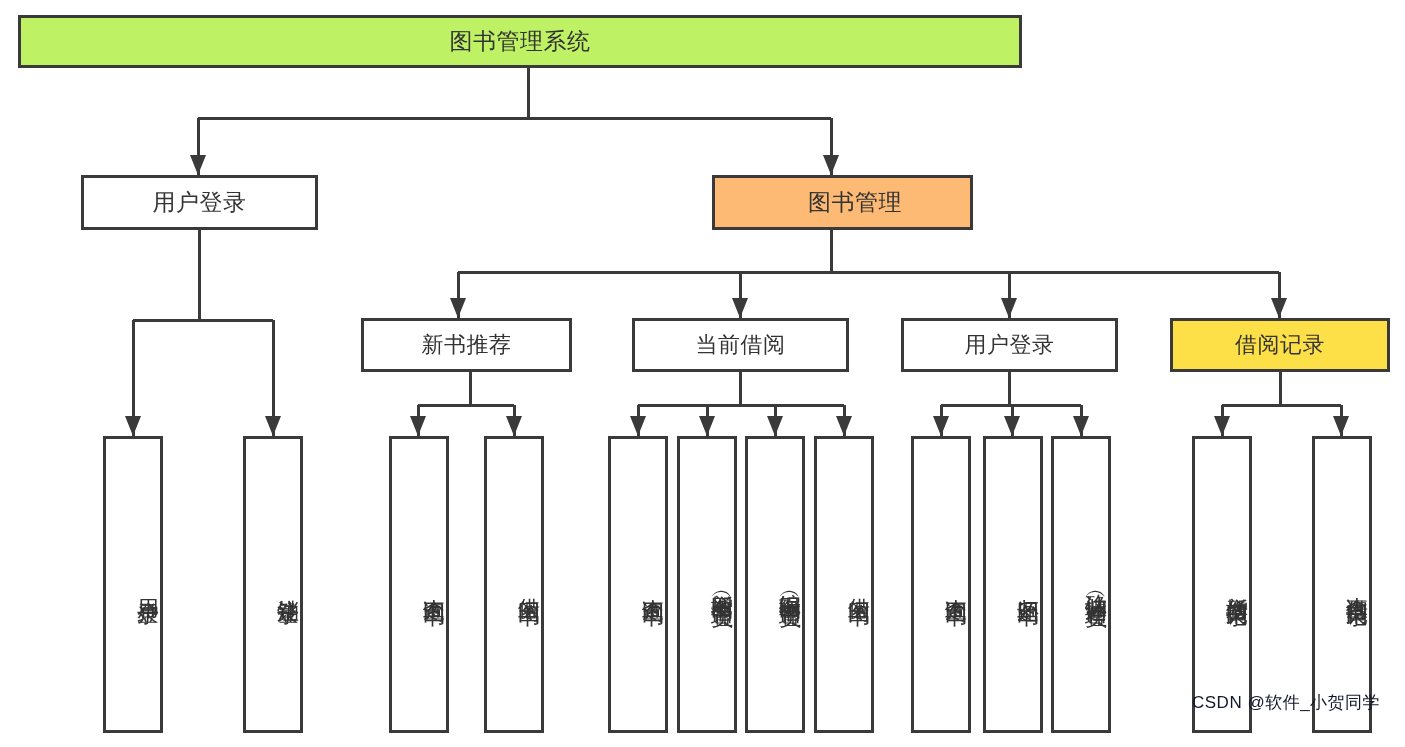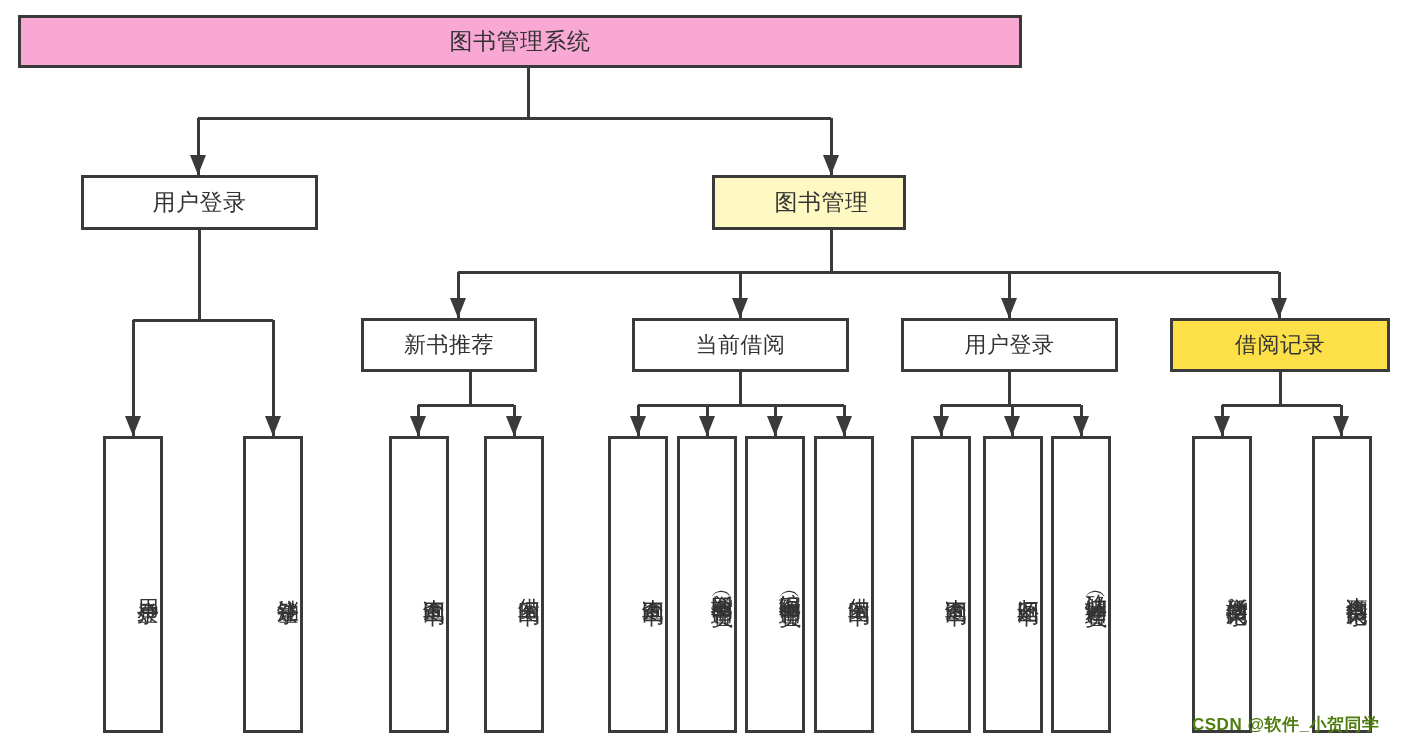--- a/index.html
+++ b/index.html
@@ -117,30 +117,30 @@
       <line x1="1081" y1="405" x2="1081" y2="436" stroke="#3a3a3a" stroke-width="3" shape-rendering="crispEdges"></line>
       <path d="M 1073 416 L 1089 416 L 1081 436 Z" fill="#3a3a3a"></path>
       <line x1="1280" y1="372" x2="1280" y2="405" stroke="#3a3a3a" stroke-width="3" shape-rendering="crispEdges"></line>
       <line x1="1222" y1="405" x2="1341" y2="405" stroke="#3a3a3a" stroke-width="3" shape-rendering="crispEdges"></line>
       <line x1="1222" y1="405" x2="1222" y2="436" stroke="#3a3a3a" stroke-width="3" shape-rendering="crispEdges"></line>
       <path d="M 1214 416 L 1230 416 L 1222 436 Z" fill="#3a3a3a"></path>
       <line x1="1341" y1="405" x2="1341" y2="436" stroke="#3a3a3a" stroke-width="3" shape-rendering="crispEdges"></line>
       <path d="M 1333 416 L 1349 416 L 1341 436 Z" fill="#3a3a3a"></path>
     </svg>
   <div id="node-layer">
-      <div class="node-box lvl-root horizontal" style="left: 18px; top: 15px; width: 1004px; height: 53px; border-color: rgb(58, 58, 58); background: #f9a8d4; color: rgb(51, 51, 51);">
+      <div class="node-box lvl-root horizontal" style="left: 18px; top: 15px; width: 1004px; height: 53px; border-color: rgb(58, 58, 58); background: #bef264; color: rgb(51, 51, 51);">
         <span class="node-label">图书管理系统</span>
       </div>
       <div class="node-box lvl-1 horizontal" style="left: 81px; top: 175px; width: 237px; height: 55px; border-color: rgb(58, 58, 58); background: rgb(255, 255, 255); color: rgb(51, 51, 51);">
         <span class="node-label">用户登录</span>
       </div>
-      <div class="node-box lvl-1 horizontal" style="left: 712px; top: 175px; width: 194px; height: 55px; border-color: rgb(58, 58, 58); background: #fef9c3; color: rgb(51, 51, 51); padding-left: 25px;">
+      <div class="node-box lvl-1 horizontal" style="left: 712px; top: 175px; width: 261px; height: 55px; border-color: rgb(58, 58, 58); background: #fdba74; color: rgb(51, 51, 51); padding-left: 25px;">
         <span class="node-label">图书管理</span>
       </div>
-      <div class="node-box lvl-2 horizontal" style="left: 361px; top: 318px; width: 176px; height: 54px; border-color: rgb(58, 58, 58); background: rgb(255, 255, 255); color: rgb(51, 51, 51); font-family: Liberation Serif, serif;">
+      <div class="node-box lvl-2 horizontal" style="left: 361px; top: 318px; width: 211px; height: 54px; border-color: rgb(58, 58, 58); background: rgb(255, 255, 255); color: rgb(51, 51, 51); font-family: Liberation Serif, serif;">
         <span class="node-label">新书推荐</span>
       </div>
       <div class="node-box lvl-2 horizontal" style="left: 632px; top: 318px; width: 217px; height: 54px; border-color: rgb(58, 58, 58); background: rgb(255, 255, 255); color: rgb(51, 51, 51);">
         <span class="node-label">当前借阅</span>
       </div>
       <div class="node-box lvl-2 horizontal" style="left: 901px; top: 318px; width: 217px; height: 54px; border-color: rgb(58, 58, 58); background: rgb(255, 255, 255); color: rgb(51, 51, 51);">
         <span class="node-label">用户登录</span>
       </div>
       <div class="node-box lvl-2 horizontal" style="left: 1170px; top: 318px; width: 220px; height: 54px; border-color: rgb(58, 58, 58); background: #fde047; color: rgb(51, 51, 51);">
         <span class="node-label">借阅记录</span>
@@ -178,14 +178,14 @@
       <div class="node-box lvl-3 vertical" style="left: 1051px; top: 436px; width: 60px; height: 297px; border-color: rgb(58, 58, 58); background: rgb(255, 255, 255); color: rgb(51, 51, 51);">
         <span class="node-label">确认归还（管理员）</span>
       </div>
       <div class="node-box lvl-3 vertical" style="left: 1192px; top: 436px; width: 60px; height: 297px; border-color: rgb(58, 58, 58); background: rgb(255, 255, 255); color: rgb(51, 51, 51);">
         <span class="node-label">新增借阅记录</span>
       </div>
       <div class="node-box lvl-3 vertical" style="left: 1312px; top: 436px; width: 60px; height: 297px; border-color: rgb(58, 58, 58); background: rgb(255, 255, 255); color: rgb(51, 51, 51);">
         <span class="node-label">查询借阅记录</span>
       </div>
     </div>
-  <div class="watermark" style="left: 1192px; top: 713px; color: #4d7c0f; font-weight: bold;">CSDN @软件_小贺同学</div>
+  <div class="watermark" style="left: 1192px; top: 691px; color: #0f172a;">CSDN @软件_小贺同学</div>
 </div>
 
 </body></html>

